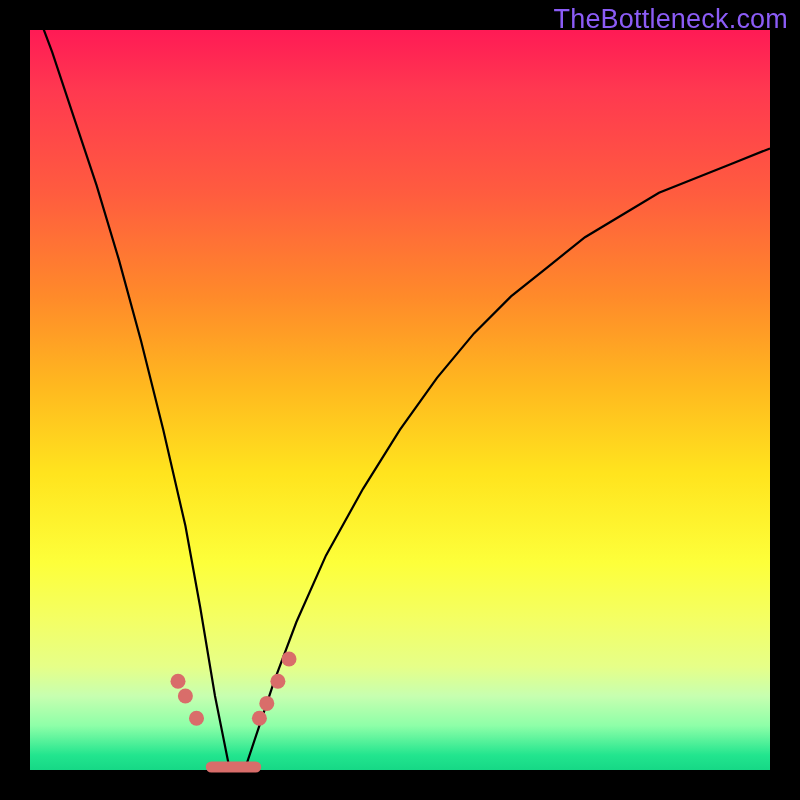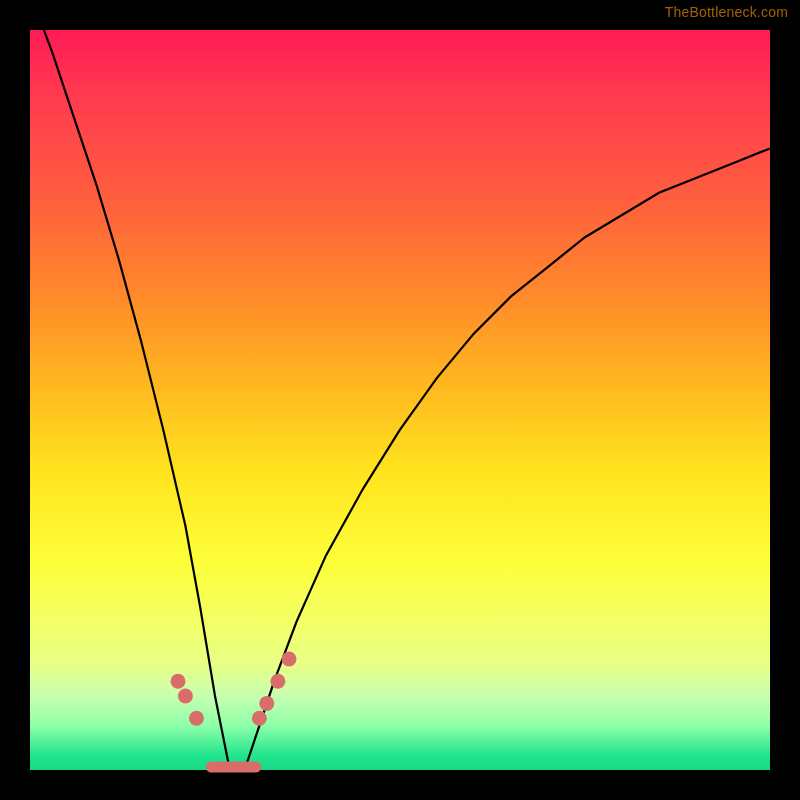--- a/index.html
+++ b/index.html
@@ -35,22 +35,22 @@
       #e6ff88 86%,
       #c7ffb0 90%,
       #8effa8 94%,
       #22e58e 98%,
       #16d886 100%);
   }
   .watermark {
     position: absolute;
     top: 4px;
     right: 12px;
-    color: #a16207;
-    font-size: 14px;
+    color: #8b5cf6;
+    font-size: 27px;
     font-weight: 400;
     letter-spacing: 0.2px;
     user-select: none;
   }
   svg.curve {
     position: absolute;
     left: 0; top: 0;
     width: 740px;
     height: 740px;
     overflow: visible;

